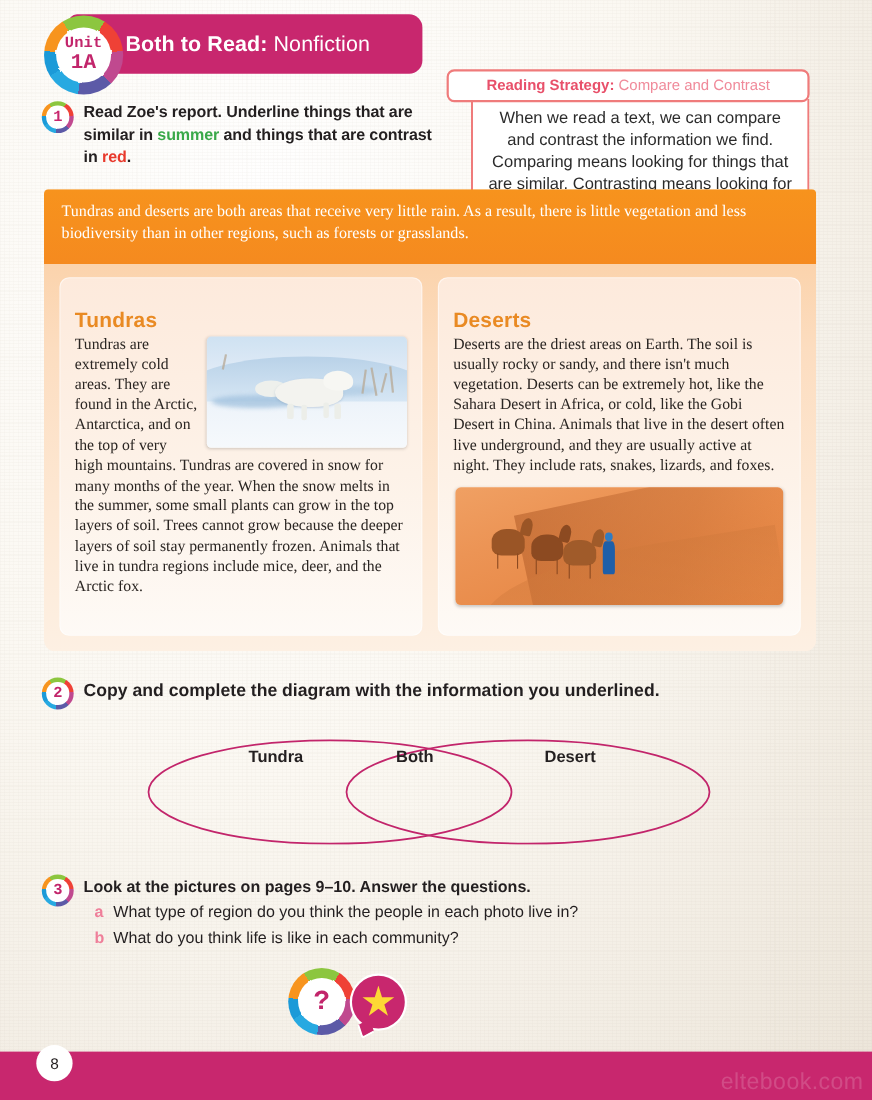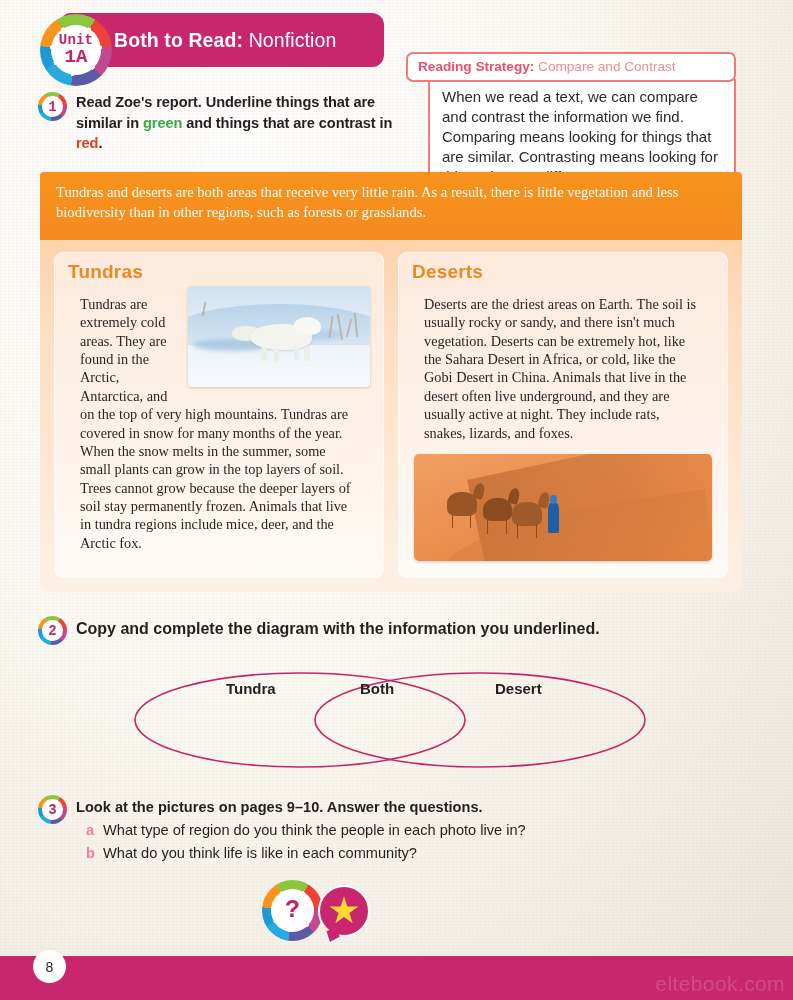--- a/index.html
+++ b/index.html
@@ -103,21 +103,21 @@
     font-size:16px; font-weight:bold; color:#231f20; padding-top:4px;
   }
 
   #task3 { left:38px; top:795px; width:620px; }
   #task3 .num-badge .ring-label { color:#c2256b; }
   #task3 .task-text {
     font-size:14.6px; font-weight:bold; color:#231f20; padding-top:4px;
   }
 
   
-  .rs-wrap { position:absolute; left:406px; top:52px; width:330px; }
+  .rs-wrap { position:absolute; left:406px; top:63px; width:330px;text-align:center; }
   .rs-head {
     border:2px solid #ef7b7b; border-radius:7px; background:#fff;
     padding:5px 10px 6px; font-size:13.6px; position:relative; z-index:3;
   }
   .rs-head b { color:#e8506a; font-weight:bold; }
   .rs-head span { color:#f08a9a; }
   .rs-body {
     margin:-3px 0 0 22px; width:308px; box-sizing:border-box;
     border:2px solid #ef7b7b; border-top:none; border-radius:0 0 8px 8px;
     background:#fff; padding:8px 12px 11px;
@@ -137,31 +137,31 @@
     color:#fff; font-family:"Liberation Serif", serif; font-size:14.6px;
     line-height:1.38; max-width:670px;
   }
   .panel-body {
     height:352px;
     background:linear-gradient(180deg,#fbd3ac 0%,#fcddc0 22%,#fde7d2 60%,#fdf0e3 100%);
     padding:12px 14px 14px; box-sizing:border-box; display:flex; gap:14px;
   }
   .card {
     background:linear-gradient(180deg,#fdeadc 0%,#fdf2e8 55%,#fefaf6 100%);
-    border-radius:9px; padding:9px 14px 12px; box-sizing:border-box;
+    border-radius:9px; padding:29px 14px 12px; box-sizing:border-box;
     box-shadow:0 0 0 1px rgba(255,255,255,.55) inset;
   }
   .card-l { width:334px; }
   .card-r { width:334px; }
   .card h3 {
     margin:0 0 1px; font-size:19px; color:#e98a23; letter-spacing:.2px;
     font-weight:bold;
   }
   .card p {
-    margin:12px; font-family:"Liberation Serif", serif; font-size:14.3px;
+    margin:0; font-family:"Liberation Serif", serif; font-size:14.3px;
     color:#2a2522; line-height:1.285;
   }
 
   
   .fox-photo {
     float:right; width:182px; height:101px; margin:2px 0 3px 8px;
     border-radius:4px; overflow:hidden; position:relative;
     box-shadow:0 1px 3px rgba(0,0,0,.18);
     background:linear-gradient(180deg,#cfe2f2 0%,#dfeaf6 30%,#eef4fa 62%,#f6f9fc 100%);
   }
@@ -332,21 +332,21 @@
         <div class="u1">Unit</div>
         <div class="u2">1A</div>
       </div>
     </div>
 
     <div class="task" id="task1">
       <div class="ring num-badge">
         <span class="ring-label">1</span>
       </div>
       <div class="task-text">
-        <span>Read Zoe's report. Underline things that are similar in </span><span class="w-green">green</span><span> and things that are contrast in </span><span class="w-red">red</span><span>.</span>
+        <span>Read Zoe's report. Underline things that are similar in </span><span class="w-green">summer</span><span> and things that are contrast in </span><span class="w-red">red</span><span>.</span>
       </div>
     </div>
 
     <div class="rs-wrap">
       <div class="rs-head">
         <b>Reading Strategy:</b><span> Compare and Contrast</span>
       </div>
       <div class="rs-body">When we read a text, we can compare and contrast the information we find. Comparing means looking for things that are similar. Contrasting means looking for things that are different.</div>
     </div>
 

